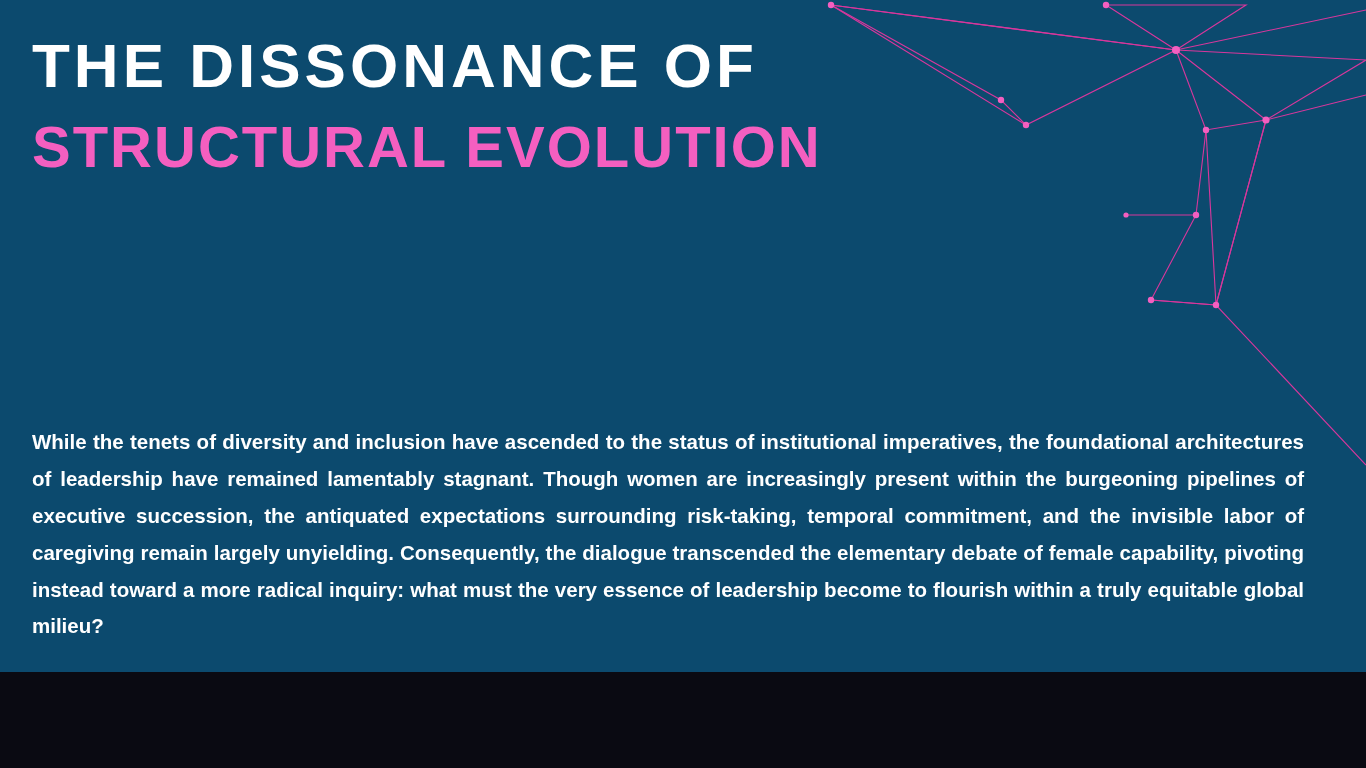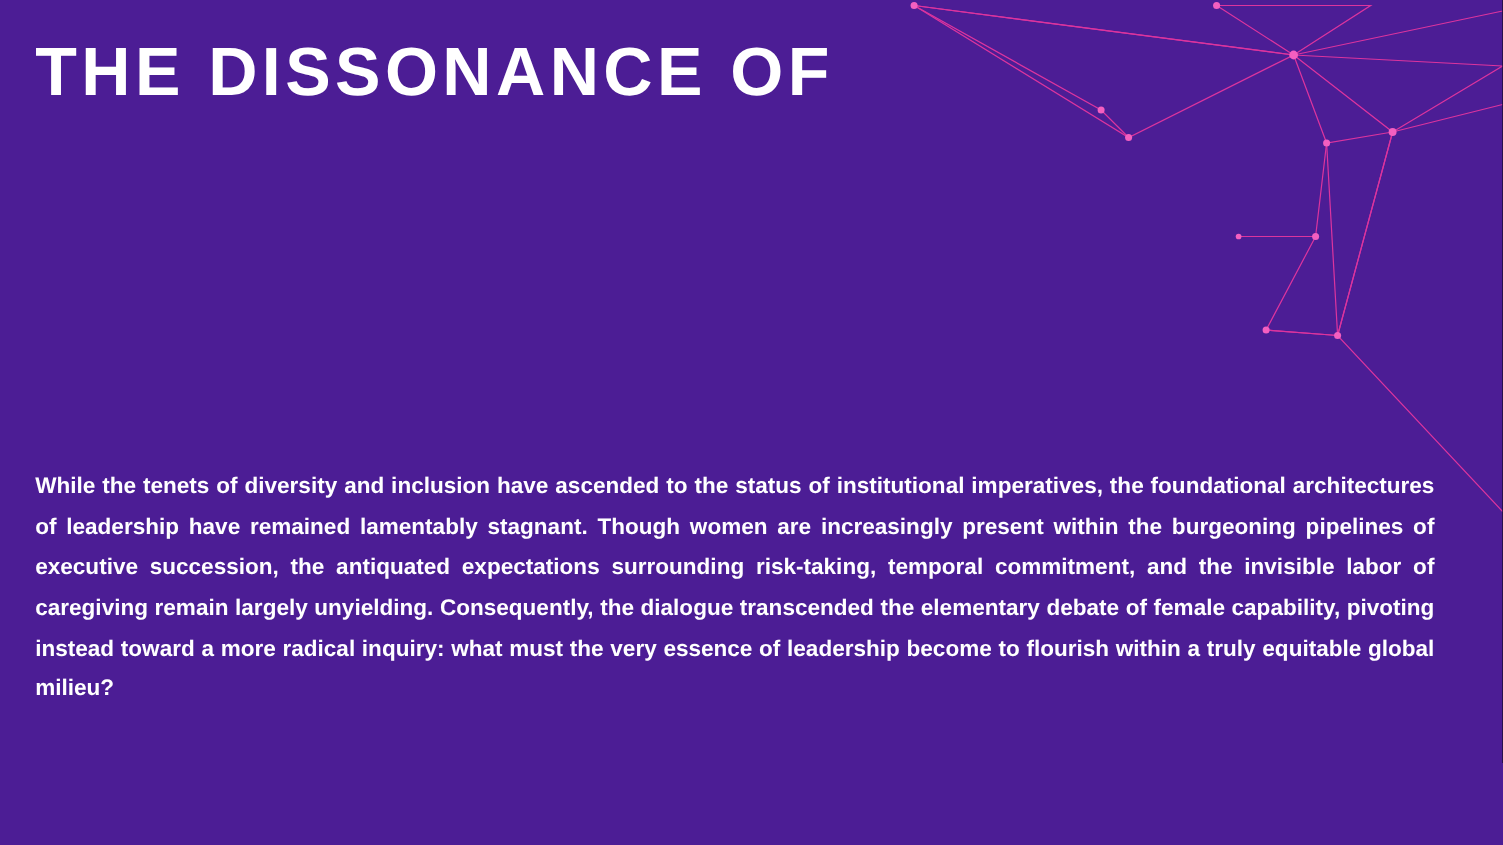--- a/index.html
+++ b/index.html
@@ -3,22 +3,22 @@
 <meta charset="utf-8">
 <style>
   html, body {
     margin: 0;
     padding: 0;
     background: #0a0a12;
   }
   .slide {
     position: relative;
     width: 1366px;
-    height: 768px;
-    background: #4c1d95;
+    height: 672px;
+    background: #0c4a6e;
     overflow: hidden;
     font-family: "Liberation Sans", sans-serif;
   }
   .network-graphic {
     position: absolute;
     top: 0;
     right: 0;
     width: 540px;
     height: 470px;
     pointer-events: none;
@@ -95,19 +95,20 @@
       <circle cx="380" cy="130" r="3.2"></circle>
       <circle cx="370" cy="215" r="3.2"></circle>
       <circle cx="300" cy="215" r="2.6"></circle>
       <circle cx="325" cy="300" r="3.2"></circle>
       <circle cx="390" cy="305" r="3.2"></circle>
     </g>
   </svg>
 
   <div class="title-block">
     <h1 class="title-line-1">THE DISSONANCE OF</h1>
+    <h2 class="title-line-2">STRUCTURAL EVOLUTION</h2>
   </div>
 
   <div class="body-block">
     <p class="body-text">While the tenets of diversity and inclusion have ascended to the status of institutional imperatives, the foundational architectures of leadership have remained lamentably stagnant. Though women are increasingly present within the burgeoning pipelines of executive succession, the antiquated expectations surrounding risk-taking, temporal commitment, and the invisible labor of caregiving remain largely unyielding. Consequently, the dialogue transcended the elementary debate of female capability, pivoting instead toward a more radical inquiry: what must the very essence of leadership become to flourish within a truly equitable global milieu?</p>
   </div>
 
 </div>
 
 </body></html>

